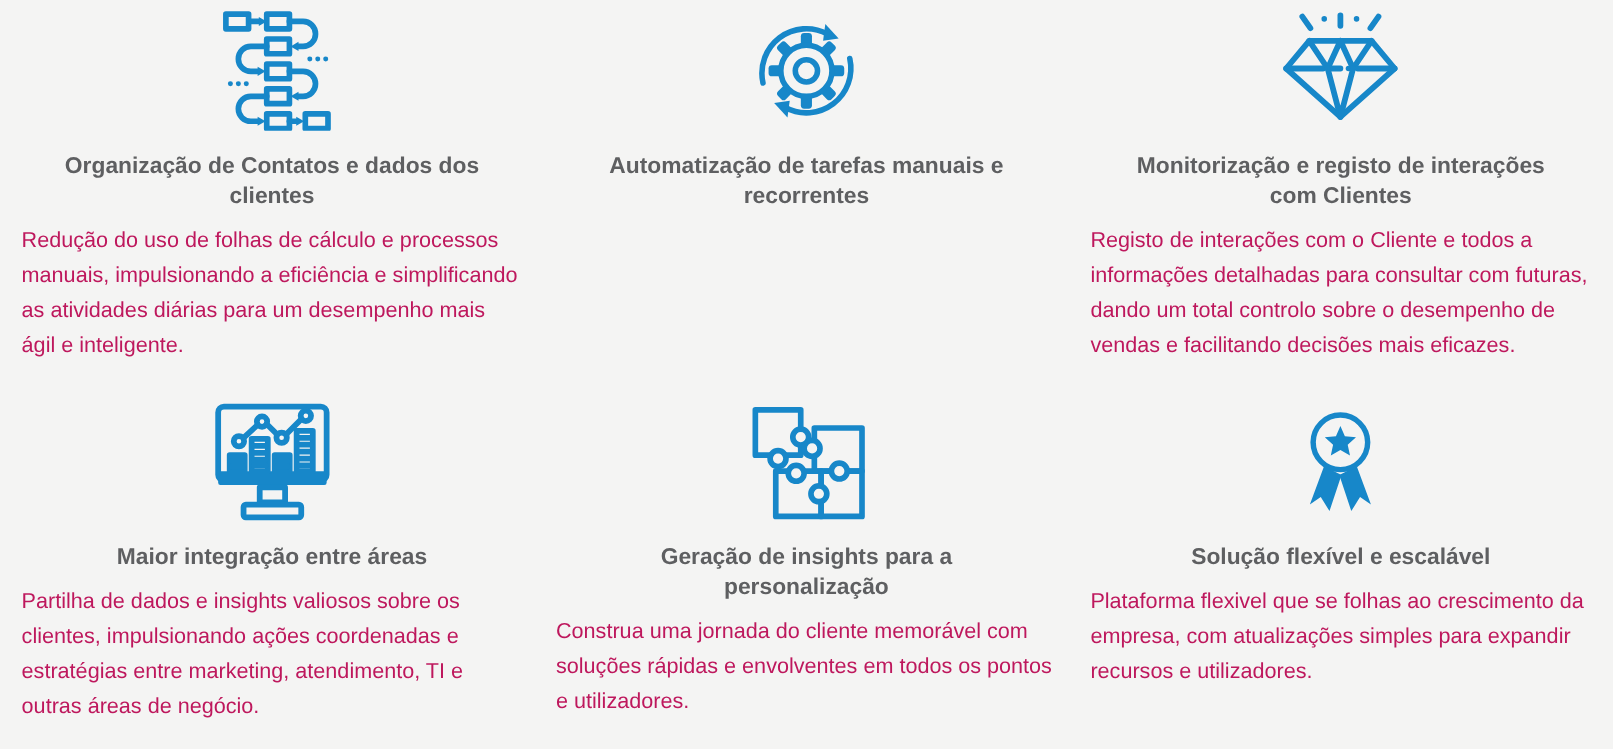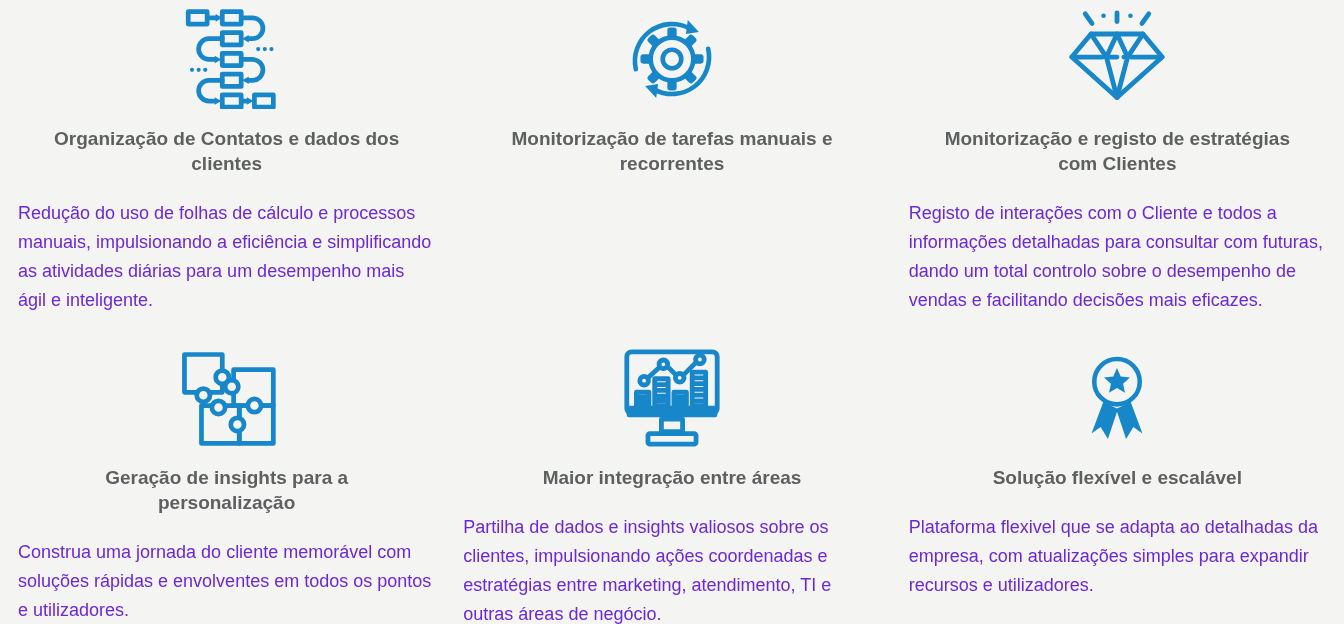--- a/index.html
+++ b/index.html
@@ -35,24 +35,24 @@
   .icon-box svg { display: block; }
   .feature-title {
     margin: 12px 20px 0 20px;
     text-align: center;
     font-size: 19px;
     line-height: 25px;
     font-weight: 700;
     color: #5e5f61;
   }
   .feature-desc {
-    margin: 23px 0 0 0;
+    margin: 10px 0 0 0;
     font-size: 18px;
     line-height: 29px;
-    color: #6d28d9;
+    color: #be185d;
     text-align: left;
   }
   .stroke {
     fill: none;
     stroke: #1787c9;
     stroke-width: 5;
     stroke-linecap: round;
     stroke-linejoin: round;
   }
   .fillb { fill: #1787c9; stroke: none; }
@@ -111,60 +111,41 @@
           <rect class="fillb" x="50" y="21" width="10" height="13" rx="3" transform="rotate(315 55 55)"></rect>
         </g>
         <circle class="stroke" cx="55" cy="55" r="23" stroke-width="7"></circle>
         <circle class="stroke" cx="55" cy="55" r="10" stroke-width="5.5"></circle>
         <path class="stroke" d="M16,66 A40,40 0 0 1 74,22" stroke-width="5.5"></path>
         <polygon class="fillb" points="84,26 72,13 70,28"></polygon>
         <path class="stroke" d="M94,44 A40,40 0 0 1 36,88" stroke-width="5.5"></path>
         <polygon class="fillb" points="26,84 38,97 40,82"></polygon>
       </svg>
     </div>
-    <h3 class="feature-title">Monitorização de tarefas manuais e recorrentes</h3>
+    <h3 class="feature-title">Automatização de tarefas manuais e recorrentes</h3>
   </div>
 
   <div class="feature-card">
     <div class="icon-box">
       <svg width="106" height="100" viewBox="0 0 110 104">
         <path class="stroke" d="M29,15 L22,5" stroke-width="4.5"></path>
         <path class="stroke" d="M81,15 L88,5" stroke-width="4.5"></path>
         <path class="stroke" d="M55,13 V4" stroke-width="4.5"></path>
         <circle class="fillb" cx="41" cy="7" r="2.4"></circle>
         <circle class="fillb" cx="69" cy="7" r="2.4"></circle>
         <path class="stroke" d="M8,50 L28,26 H82 L102,50 L55,92 Z"></path>
         <path class="stroke" d="M28,26 L44,50 M55,26 L44,50 M55,26 L66,50 M82,26 L66,50"></path>
         <path class="stroke" d="M8,50 H40 M70,50 H102"></path>
         <path class="stroke" d="M47,50 H55"></path>
         <circle class="fillb" cx="62" cy="50" r="2.4"></circle>
         <path class="stroke" d="M44,50 L55,92 M66,50 L55,92"></path>
       </svg>
     </div>
-    <h3 class="feature-title">Monitorização e registo de estratégias com Clientes</h3>
+    <h3 class="feature-title">Monitorização e registo de interações com Clientes</h3>
     <p class="feature-desc">Registo de interações com o Cliente e todos a informações detalhadas para consultar com futuras, dando um total controlo sobre o desempenho de vendas e facilitando decisões mais eficazes.</p>
-  </div>
-
-  <div class="feature-card">
-    <div class="icon-box">
-      <svg width="104" height="100" viewBox="0 0 110 104">
-        <rect class="stroke" x="10" y="6" width="40" height="40"></rect>
-        <rect class="stroke" x="62" y="22" width="42" height="38"></rect>
-        <rect class="stroke" x="28" y="60" width="40" height="40"></rect>
-        <rect class="stroke" x="68" y="60" width="36" height="40"></rect>
-        <circle class="stroke bgfill" cx="50" cy="30" r="7"></circle>
-        <circle class="stroke bgfill" cx="30" cy="49" r="7"></circle>
-        <circle class="stroke bgfill" cx="60" cy="40" r="7"></circle>
-        <circle class="stroke bgfill" cx="84" cy="60" r="7"></circle>
-        <circle class="stroke bgfill" cx="46" cy="62" r="7"></circle>
-        <circle class="stroke bgfill" cx="66" cy="80" r="7"></circle>
-      </svg>
-    </div>
-    <h3 class="feature-title">Geração de insights para a personalização</h3>
-    <p class="feature-desc">Construa uma jornada do cliente memorável com soluções rápidas e envolventes em todos os pontos e utilizadores.</p>
   </div>
 
   <div class="feature-card">
     <div class="icon-box">
       <svg width="106" height="100" viewBox="0 0 110 104">
         <rect class="stroke" x="8" y="4" width="94" height="64" rx="5"></rect>
         <rect class="fillb" x="8" y="60" width="94" height="12" rx="2"></rect>
         <rect class="stroke" x="44" y="74" width="22" height="13"></rect>
         <rect class="stroke" x="30" y="89" width="50" height="11" rx="2"></rect>
         <rect class="stroke" x="18" y="46" width="13" height="14" stroke-width="4.5"></rect>
@@ -181,24 +162,43 @@
         <circle class="stroke" cx="84" cy="12" r="4.5" stroke-width="4.5"></circle>
         <path class="stroke" d="M30,31 L42,20 M50,19 L59,28 M67,28 L80,15" stroke-width="4.5"></path>
       </svg>
     </div>
     <h3 class="feature-title">Maior integração entre áreas</h3>
     <p class="feature-desc">Partilha de dados e insights valiosos sobre os clientes, impulsionando ações coordenadas e estratégias entre marketing, atendimento, TI e outras áreas de negócio.</p>
   </div>
 
   <div class="feature-card">
     <div class="icon-box">
+      <svg width="104" height="100" viewBox="0 0 110 104">
+        <rect class="stroke" x="10" y="6" width="40" height="40"></rect>
+        <rect class="stroke" x="62" y="22" width="42" height="38"></rect>
+        <rect class="stroke" x="28" y="60" width="40" height="40"></rect>
+        <rect class="stroke" x="68" y="60" width="36" height="40"></rect>
+        <circle class="stroke bgfill" cx="50" cy="30" r="7"></circle>
+        <circle class="stroke bgfill" cx="30" cy="49" r="7"></circle>
+        <circle class="stroke bgfill" cx="60" cy="40" r="7"></circle>
+        <circle class="stroke bgfill" cx="84" cy="60" r="7"></circle>
+        <circle class="stroke bgfill" cx="46" cy="62" r="7"></circle>
+        <circle class="stroke bgfill" cx="66" cy="80" r="7"></circle>
+      </svg>
+    </div>
+    <h3 class="feature-title">Geração de insights para a personalização</h3>
+    <p class="feature-desc">Construa uma jornada do cliente memorável com soluções rápidas e envolventes em todos os pontos e utilizadores.</p>
+  </div>
+
+  <div class="feature-card">
+    <div class="icon-box">
       <svg width="100" height="100" viewBox="0 0 110 104">
         <polygon class="fillb" points="40,56 27,91 37,84 45,97 56,64"></polygon>
         <polygon class="fillb" points="70,56 83,91 73,84 65,97 54,64"></polygon>
         <circle class="stroke bgfill" cx="55" cy="34" r="25" stroke-width="9"></circle>
         <polygon class="fillb" points="55,19 59.1,28.3 69.3,29.4 61.7,36.2 63.8,46.1 55,41 46.2,46.1 48.3,36.2 40.7,29.4 50.9,28.3"></polygon>
       </svg>
     </div>
     <h3 class="feature-title">Solução flexível e escalável</h3>
-    <p class="feature-desc">Plataforma flexivel que se adapta ao detalhadas da empresa, com atualizações simples para expandir recursos e utilizadores.</p>
+    <p class="feature-desc">Plataforma flexivel que se folhas ao crescimento da empresa, com atualizações simples para expandir recursos e utilizadores.</p>
   </div>
 
 </div>
 
 </body></html>

